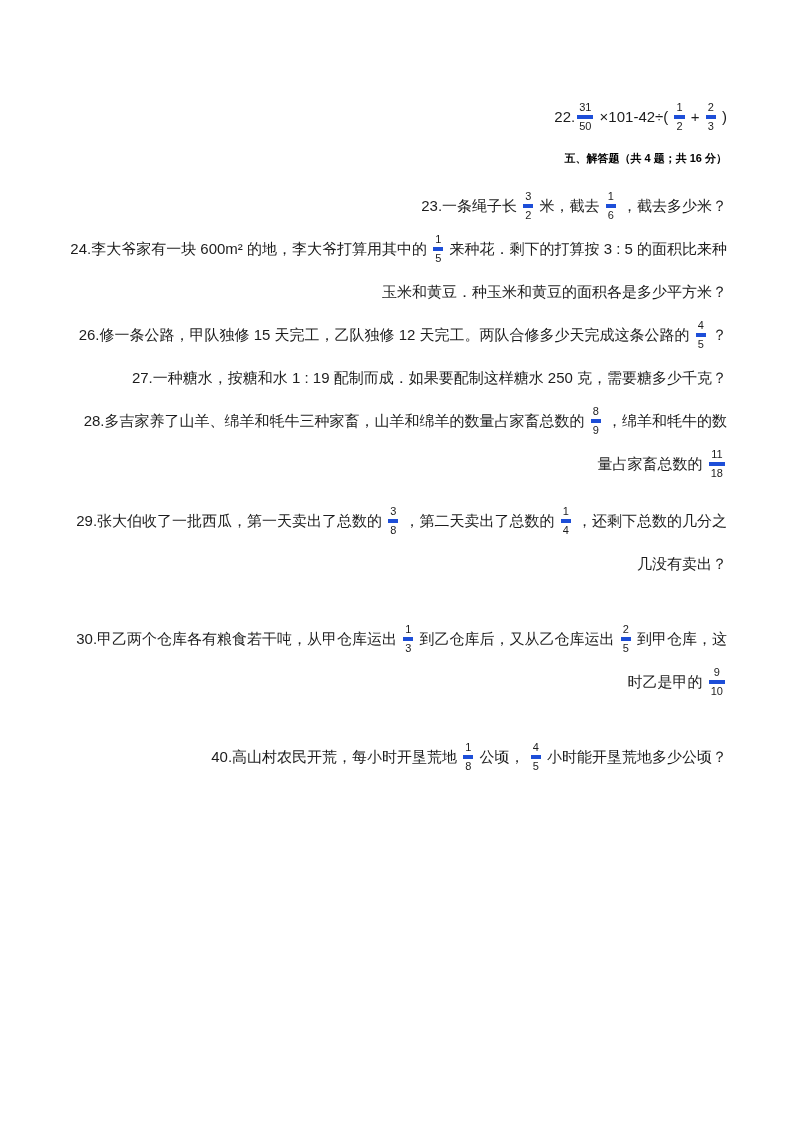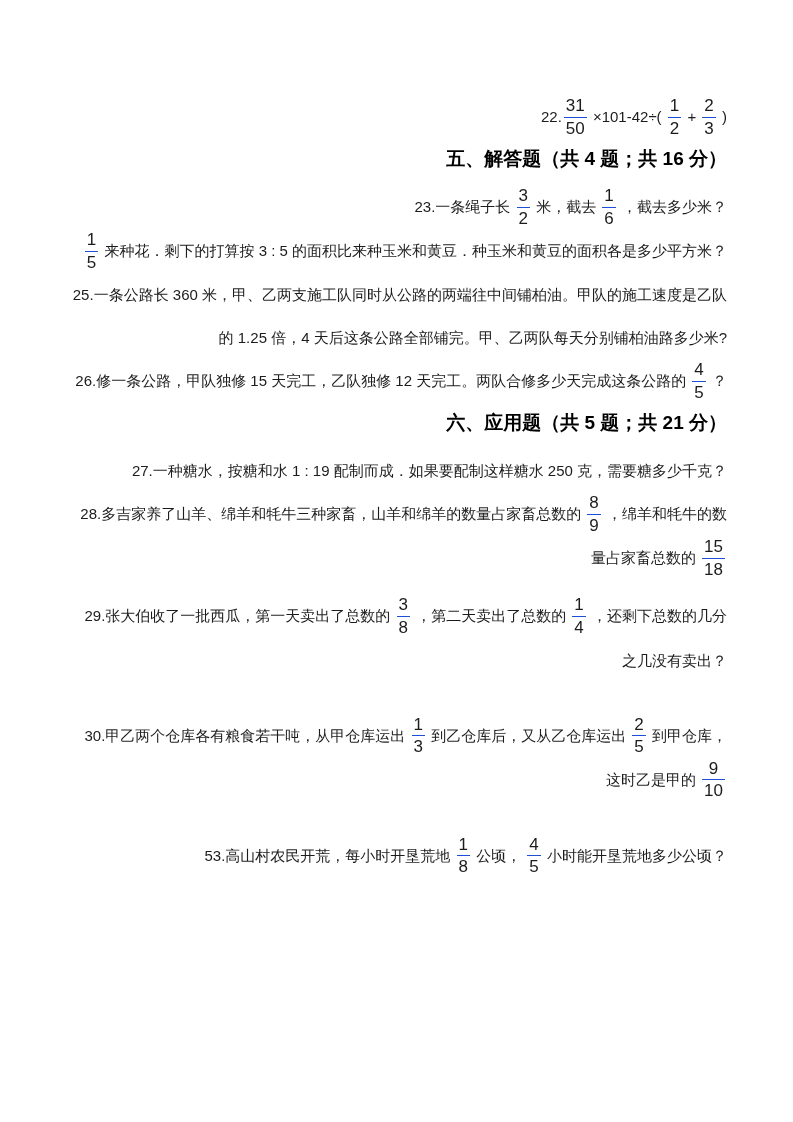--- a/index.html
+++ b/index.html
@@ -21,40 +21,40 @@
   }
   .problem {
     margin: 0;
     font-size: 15px;
     line-height: 43px;
     color: #1c1c1c;
     word-break: break-all;
   }
   .heading {
     margin: 6px 0 12px 0;
-    font-size: 19px;
+    font-size: 11px;
     line-height: 28px;
     font-weight: 700;
     color: #000000;
   }
   .gap-s  { margin-top: 8px; }
   .gap-l  { margin-top: 14px; }
   .gap-xl { margin-top: 32px; }
   .frac {
     display: inline-flex;
     flex-direction: column;
     align-items: center;
     vertical-align: middle;
-    font-size: 17px;
+    font-size: 11px;
     line-height: 1.15;
     margin: 0 2px;
     transform: translateY(-1px);
   }
   .frac .num { padding: 0 2px 1px 2px; }
-  .frac .den { border-top: 1px solid #1d4ed8; padding: 1px 2px 0 2px; }
+  .frac .den { border-top: 4px solid #1d4ed8; padding: 1px 2px 0 2px; }
 </style>
 </head>
 <body>
 
 <div class="page">
   <main>
       <p class="problem"><span>22.</span><span class="frac">
           <span class="num">31</span>
           <span class="den">50</span>
         </span><span> ×101-42÷( </span><span class="frac">
@@ -65,56 +65,54 @@
           <span class="den">3</span>
         </span><span> )</span></p>
       <h2 class="heading">五、解答题（共 4 题；共 16 分）</h2>
       <p class="problem gap-s"><span>23.一条绳子长 </span><span class="frac">
           <span class="num">3</span>
           <span class="den">2</span>
         </span><span> 米，截去 </span><span class="frac">
           <span class="num">1</span>
           <span class="den">6</span>
         </span><span> ，截去多少米？</span></p>
-      <p class="problem"><span class="frac">
+      <p class="problem"><span>24.李大爷家有一块 600m² 的地，李大爷打算用其中的 </span><span class="frac">
           <span class="num">1</span>
           <span class="den">5</span>
         </span><span> 来种花．剩下的打算按 3 : 5 的面积比来种玉米和黄豆．种玉米和黄豆的面积各是多少平方米？</span></p>
-      <p class="problem"><span>25.一条公路长 360 米，甲、乙两支施工队同时从公路的两端往中间铺柏油。甲队的施工速度是乙队的 1.25 倍，4 天后这条公路全部铺完。甲、乙两队每天分别铺柏油路多少米?</span></p>
       <p class="problem"><span>26.修一条公路，甲队独修 15 天完工，乙队独修 12 天完工。两队合修多少天完成这条公路的 </span><span class="frac">
           <span class="num">4</span>
           <span class="den">5</span>
         </span><span> ？</span></p>
-      <h2 class="heading">六、应用题（共 5 题；共 21 分）</h2>
       <p class="problem"><span>27.一种糖水，按糖和水 1 : 19 配制而成．如果要配制这样糖水 250 克，需要糖多少千克？</span></p>
       <p class="problem"><span>28.多吉家养了山羊、绵羊和牦牛三种家畜，山羊和绵羊的数量占家畜总数的 </span><span class="frac">
           <span class="num">8</span>
           <span class="den">9</span>
         </span><span> ，绵羊和牦牛的数量占家畜总数的 </span><span class="frac">
-          <span class="num">15</span>
+          <span class="num">11</span>
           <span class="den">18</span>
         </span></p>
       <p class="problem gap-l"><span>29.张大伯收了一批西瓜，第一天卖出了总数的 </span><span class="frac">
           <span class="num">3</span>
           <span class="den">8</span>
         </span><span> ，第二天卖出了总数的 </span><span class="frac">
           <span class="num">1</span>
           <span class="den">4</span>
         </span><span> ，还剩下总数的几分之几没有卖出？</span></p>
       <p class="problem gap-xl"><span>30.甲乙两个仓库各有粮食若干吨，从甲仓库运出 </span><span class="frac">
           <span class="num">1</span>
           <span class="den">3</span>
         </span><span> 到乙仓库后，又从乙仓库运出 </span><span class="frac">
           <span class="num">2</span>
           <span class="den">5</span>
         </span><span> 到甲仓库，这时乙是甲的 </span><span class="frac">
           <span class="num">9</span>
           <span class="den">10</span>
         </span></p>
-      <p class="problem gap-xl"><span>53.高山村农民开荒，每小时开垦荒地 </span><span class="frac">
+      <p class="problem gap-xl"><span>40.高山村农民开荒，每小时开垦荒地 </span><span class="frac">
           <span class="num">1</span>
           <span class="den">8</span>
         </span><span> 公顷， </span><span class="frac">
           <span class="num">4</span>
           <span class="den">5</span>
         </span><span> 小时能开垦荒地多少公顷？</span></p>
     </main>
 </div>
 
 </body></html>

